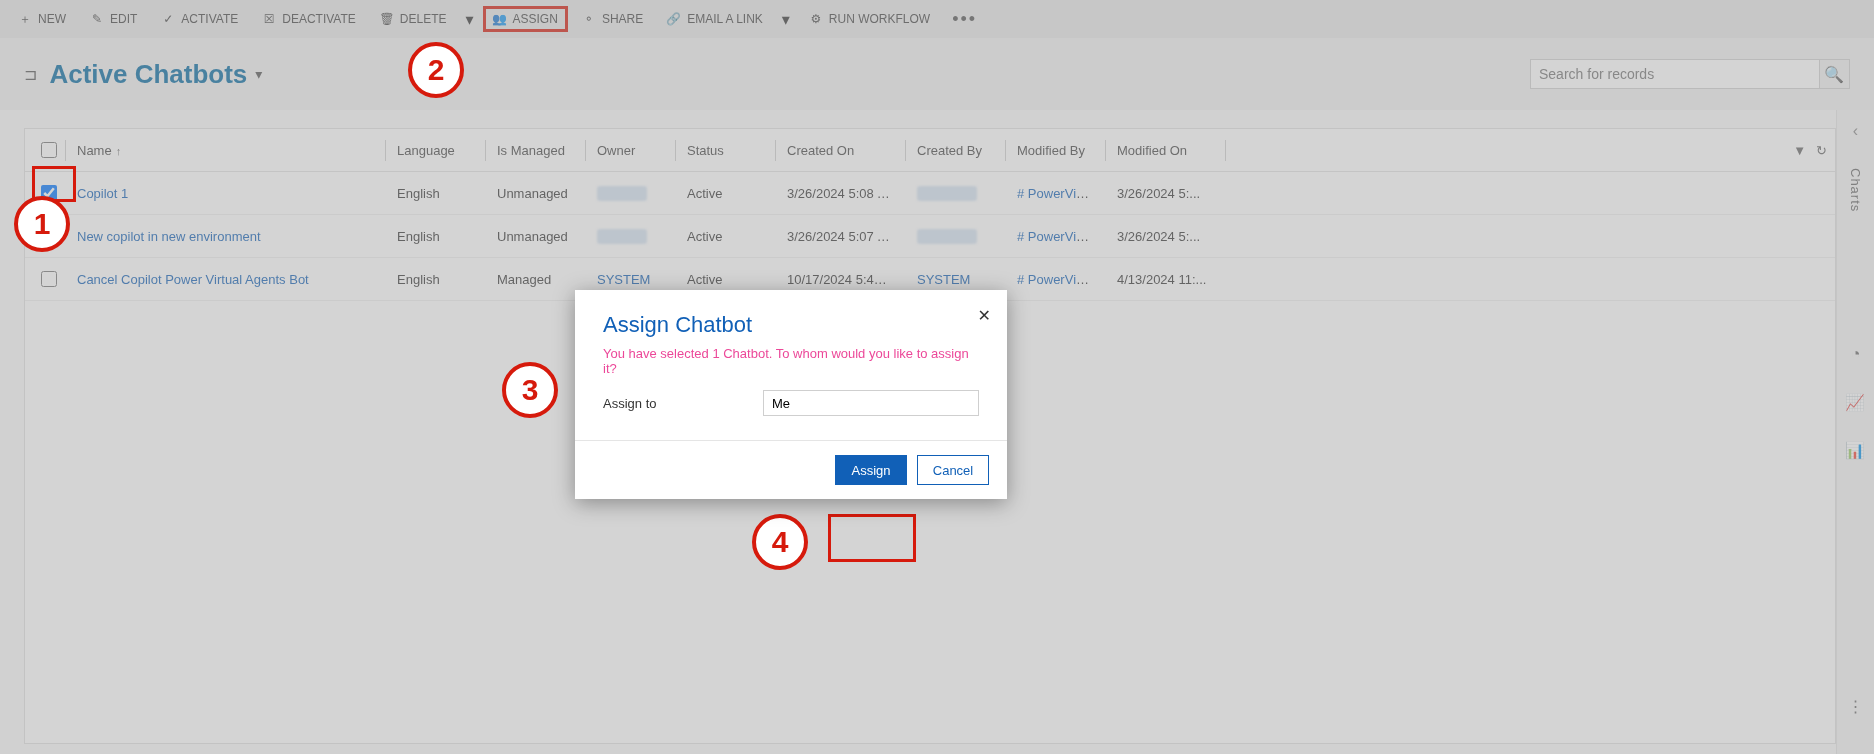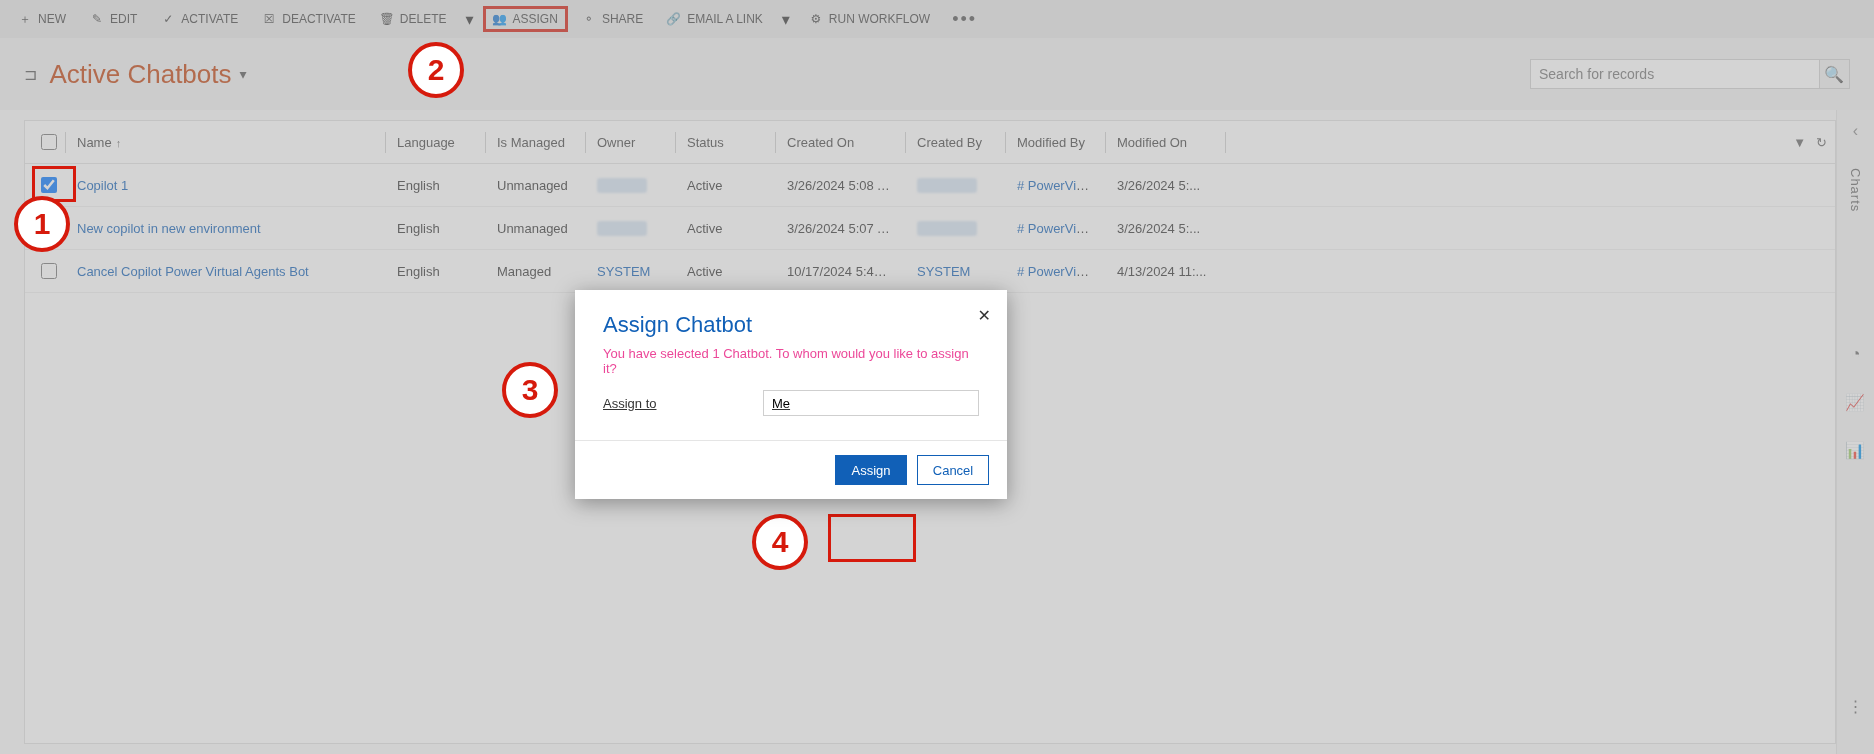--- a/index.html
+++ b/index.html
@@ -26,29 +26,29 @@
   .toolbar { height: 38px; background: var(--toolbar-bg); display: flex; align-items: center; padding: 0 8px; gap: 4px; position: relative; z-index: 2; }
   .tbtn { display: flex; align-items: center; gap: 6px; padding: 6px 10px; font-size: 12px; color: #444; cursor: pointer; }
   .tbtn .ico { width: 14px; height: 14px; display: inline-flex; align-items: center; justify-content: center; }
   .tdropcaret { width: 18px; display:flex; align-items:center; justify-content:center; }
   .tmore { font-size: 18px; letter-spacing: 2px; padding: 0 8px; color:#555;}
   .assign-highlight { border: 3px solid var(--red); padding: 3px 7px; }
 
   
   .viewbar { height: 72px; background: #f1f1f1; display: flex; align-items: center; padding: 0 24px; position: relative; z-index: 2; }
   .pin-ico { margin-right: 12px; color:#555; }
-  .view-title { font-size: 26px; color: #c2410c; font-weight: 400; }
+  .view-title { font-size: 26px; color: #0369a1; font-weight: 700; }
   .view-caret { margin-left: 8px; color:#555; font-size: 14px;}
   .search-wrap { margin-left: auto; display:flex; align-items:center; }
   .search-input { width: 290px; height: 30px; border: 1px solid var(--border-gray); padding: 4px 8px; font-size: 14px; background:#fff; }
   .search-btn { width: 30px; height: 30px; border: 1px solid var(--border-gray); border-left:0; display:flex; align-items:center; justify-content:center; background:#f0f0f0; }
 
   
   .main { display:flex; position:relative; z-index:2; height: calc(754px - 38px - 72px); }
-  .grid-area { flex:1; background:#fff; margin: 10px 0 10px 24px; border:1px solid #e0e0e0; position:relative; }
+  .grid-area { flex:1; background:#fff; margin: 18px 0 10px 24px; border:1px solid #e0e0e0; position:relative; }
   .right-rail { width: 38px; background:#f5f5f5; border-left:1px solid #e4e4e4; display:flex; flex-direction:column; align-items:center; gap:28px; padding-top:12px; }
   .right-rail .charts-label { writing-mode: vertical-rl; font-size: 13px; color:#666; letter-spacing:1px; }
   .rail-ico { color:#6b6b6b; width:20px; height:20px; display:flex; align-items:center; justify-content:center; }
 
   table.grid { width:100%; border-collapse:collapse; table-layout:fixed; }
   .grid thead th { text-align:left; font-size:13px; font-weight:400; color:#444; padding:10px 12px; border-bottom:1px solid #e2e2e2; white-space:nowrap; overflow:hidden; position:relative; }
   .grid thead th .sep { position:absolute; left:0; top:25%; bottom:25%; width:1px; background:#d0d0d0; }
   .grid tbody td { font-size:13px; padding:10px 12px; border-bottom:1px solid #eee; white-space:nowrap; overflow:hidden; text-overflow:ellipsis; }
   .grid .link { color: var(--link-blue); }
   .grid .chk { width:16px; height:16px; }
@@ -72,21 +72,21 @@
   
   .callout { position:absolute; z-index:20; width:56px; height:56px; border-radius:50%; background:#fff; border:4px solid var(--red); display:flex; align-items:center; justify-content:center; font-size:30px; font-weight:700; color:var(--red); }
   .redbox { position:absolute; z-index:20; border:3px solid var(--red); pointer-events:none; }
 
   
   .modal { position:absolute; z-index:30; left:575px; top:290px; width:432px; background:#fff; box-shadow:0 4px 20px rgba(0,0,0,0.35); }
   .modal-inner { padding: 22px 28px 12px; }
   .modal-title { color: var(--link-blue); font-size:22px; margin:0 0 6px; font-weight:400;}
   .modal-sub { font-size:13px; color:#ec4899; margin:8px 0 14px; }
   .modal-close { position:absolute; right:16px; top:16px; font-size:16px; cursor:pointer; }
-  .form-row { display:flex; align-items:center; margin-bottom:12px;text-decoration:underline; }
+  .form-row { display:flex; align-items:center; margin-bottom:12px; }
   .form-label { width:160px; font-size:13px; color:#333; }
   .lock-ico { width:14px; margin-right:6px; color:#777; font-size:12px;}
   .form-input { flex:1; height:26px; border:1px solid var(--border-gray); padding:2px 8px; font-size:13px; }
   .modal-footer { border-top:1px solid #e5e5e5; padding:14px 18px; display:flex; justify-content:flex-end; gap:10px; }
   .btn { min-width:72px; height:30px; font-size:13px; display:flex; align-items:center; justify-content:center; cursor:pointer; }
   .btn-primary { background: var(--link-blue); color:#fff; border:1px solid var(--link-blue);}
   .btn-secondary { background:#fff; color: var(--link-blue); border:1px solid var(--link-blue);}
 </style>
 </head>
 <body>

